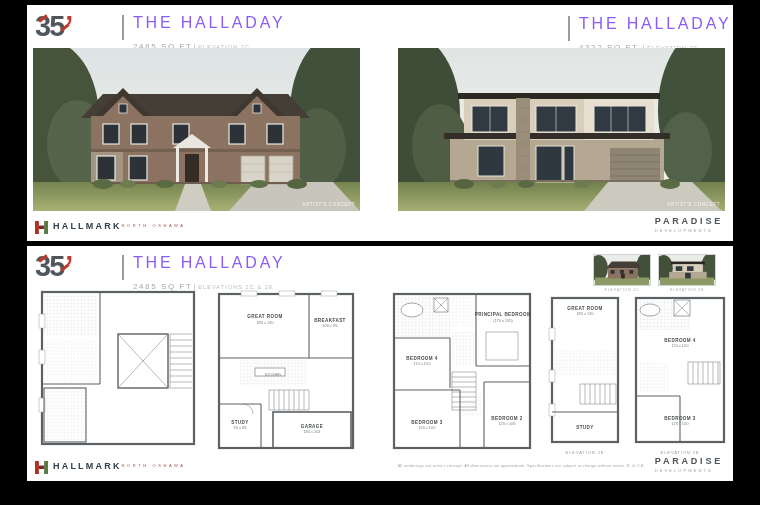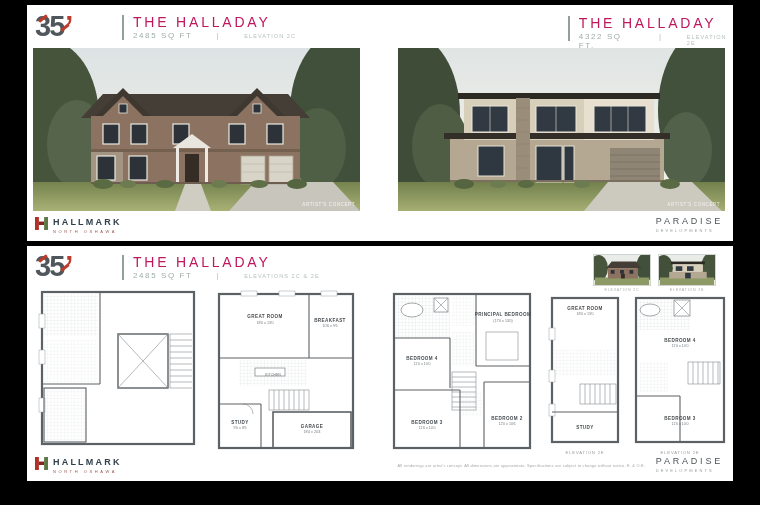--- a/index.html
+++ b/index.html
@@ -16,39 +16,39 @@
   .hdr-tr{left:541px;top:9px}
   .hdr-bl{left:8px;top:7px}
   .logo35{position:relative;width:78px;font-weight:700;font-size:29px;line-height:27px;
           letter-spacing:-2px;color:#50575c}
   .logo35 .apos{color:#bf3a2b;margin-left:2px}
   .logo-accent{position:absolute;background:#bf3a2b;width:10px;height:3px;border-radius:1px}
   .logo-accent.a1{top:4px;left:3px;transform:rotate(-38deg)}
   .logo-accent.a2{top:13px;left:25px;transform:rotate(-38deg)}
   .vrule{width:2px;height:25px;background:#93a09a;margin-top:2px}
   .titleblock{padding-top:1px}
-  .model{font-size:14px;letter-spacing:2.8px;color:#be185d}
-  .specs{margin-top:1px;font-size:8px;letter-spacing:1.6px;color:#9fada7;
-         display:flex;align-items:baseline;gap:24px}
+  .model{font-size:16px;letter-spacing:2.8px;color:#8b5cf6}
+  .specs{margin-top:10px;font-size:8px;letter-spacing:1.6px;color:#9fada7;
+         display:flex;align-items:baseline;gap:1px}
   .specs .sep{color:#b6c1bb}
   .specs .elev{font-size:5.5px;letter-spacing:1.1px;color:#b6c1bb}
 
   
   .hero{position:absolute;top:43px;width:327px;height:163px}
   .hero.left{left:6px}
   .hero.right{left:371px}
   .hero svg{display:block}
 
   
   .hallmark{position:absolute;left:8px;bottom:7px;display:flex;gap:5px;align-items:flex-start}
-  .hm-text{display:flex;flex-direction:column}
+  .hm-text{display:flex;flex-direction:row}
   .hm-name{font-size:9px;font-weight:700;letter-spacing:2.2px;color:#32404c}
   .hm-sub{font-size:4px;letter-spacing:2.6px;color:#9c564c;margin-top:2px}
   .paradise{position:absolute;right:10px;bottom:8px;text-align:left}
-  .pd-name{font-size:9px;font-weight:400;letter-spacing:2.8px;color:#4d5357}
+  .pd-name{font-size:9px;font-weight:700;letter-spacing:2.8px;color:#4d5357}
   .pd-sub{font-size:4px;letter-spacing:2.1px;color:#9aa0a4;margin-top:2px}
 
   
   .thumb{position:absolute;top:8px;width:58px}
   .thumb.t1{left:566px}
   .thumb.t2{left:631px}
   .thumb svg{border:1px solid #d0d4d2;display:block}
   .thumb-cap{font-size:3.6px;letter-spacing:.8px;color:#a6aeab;text-align:center;margin-top:2px}
 
   

